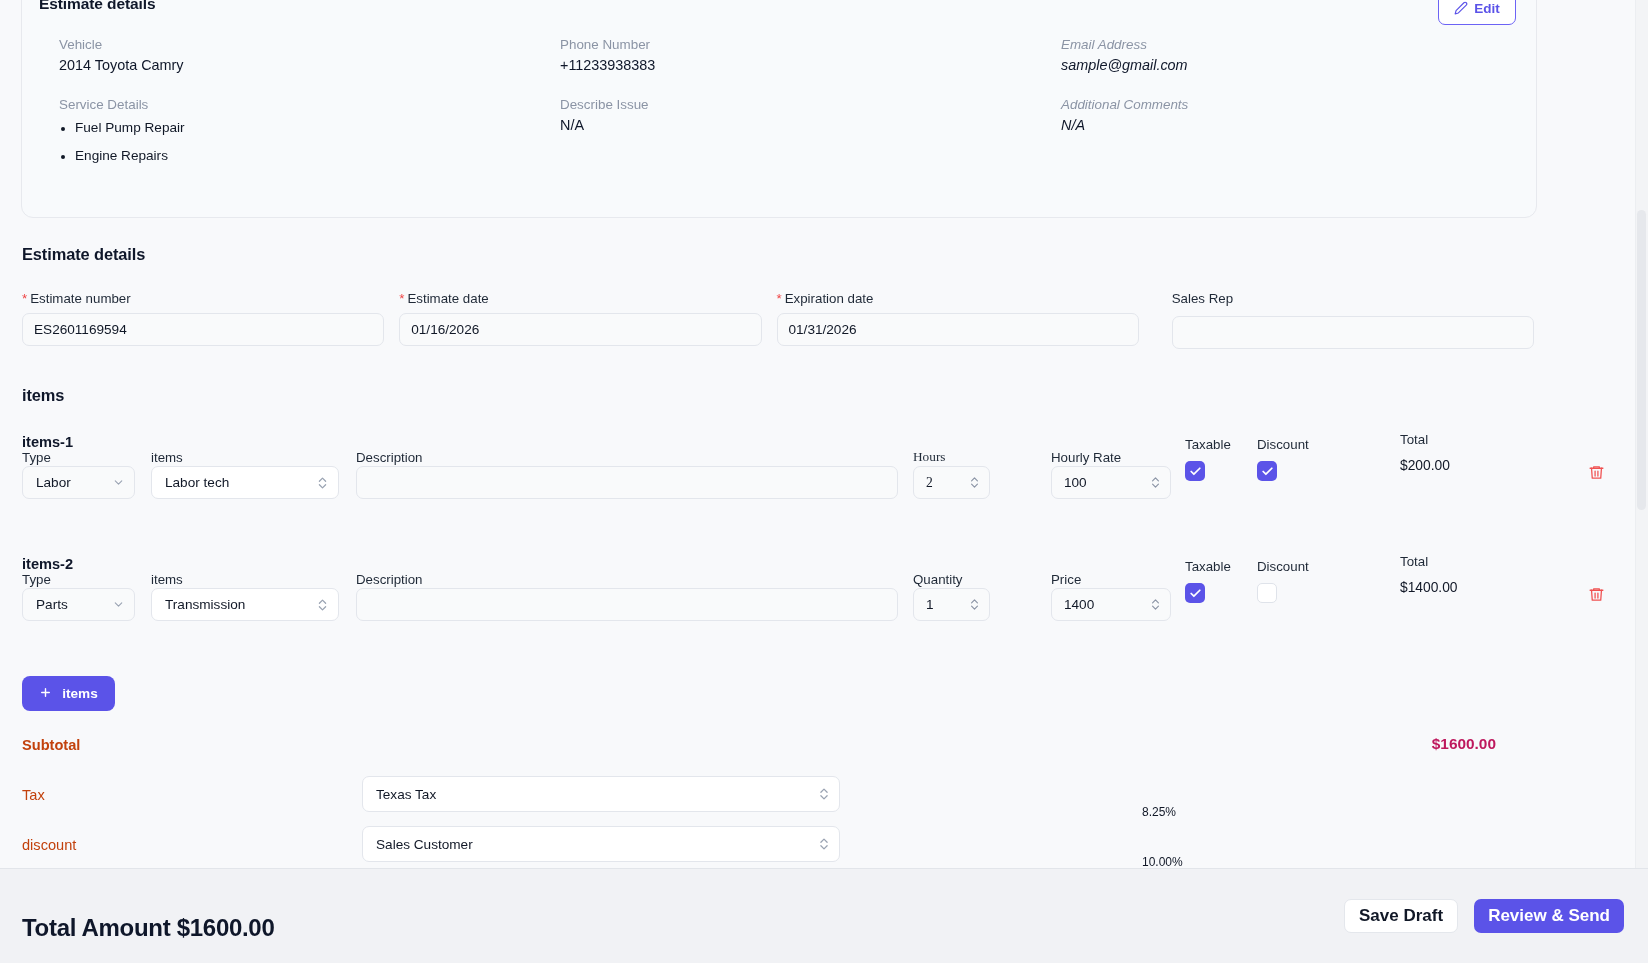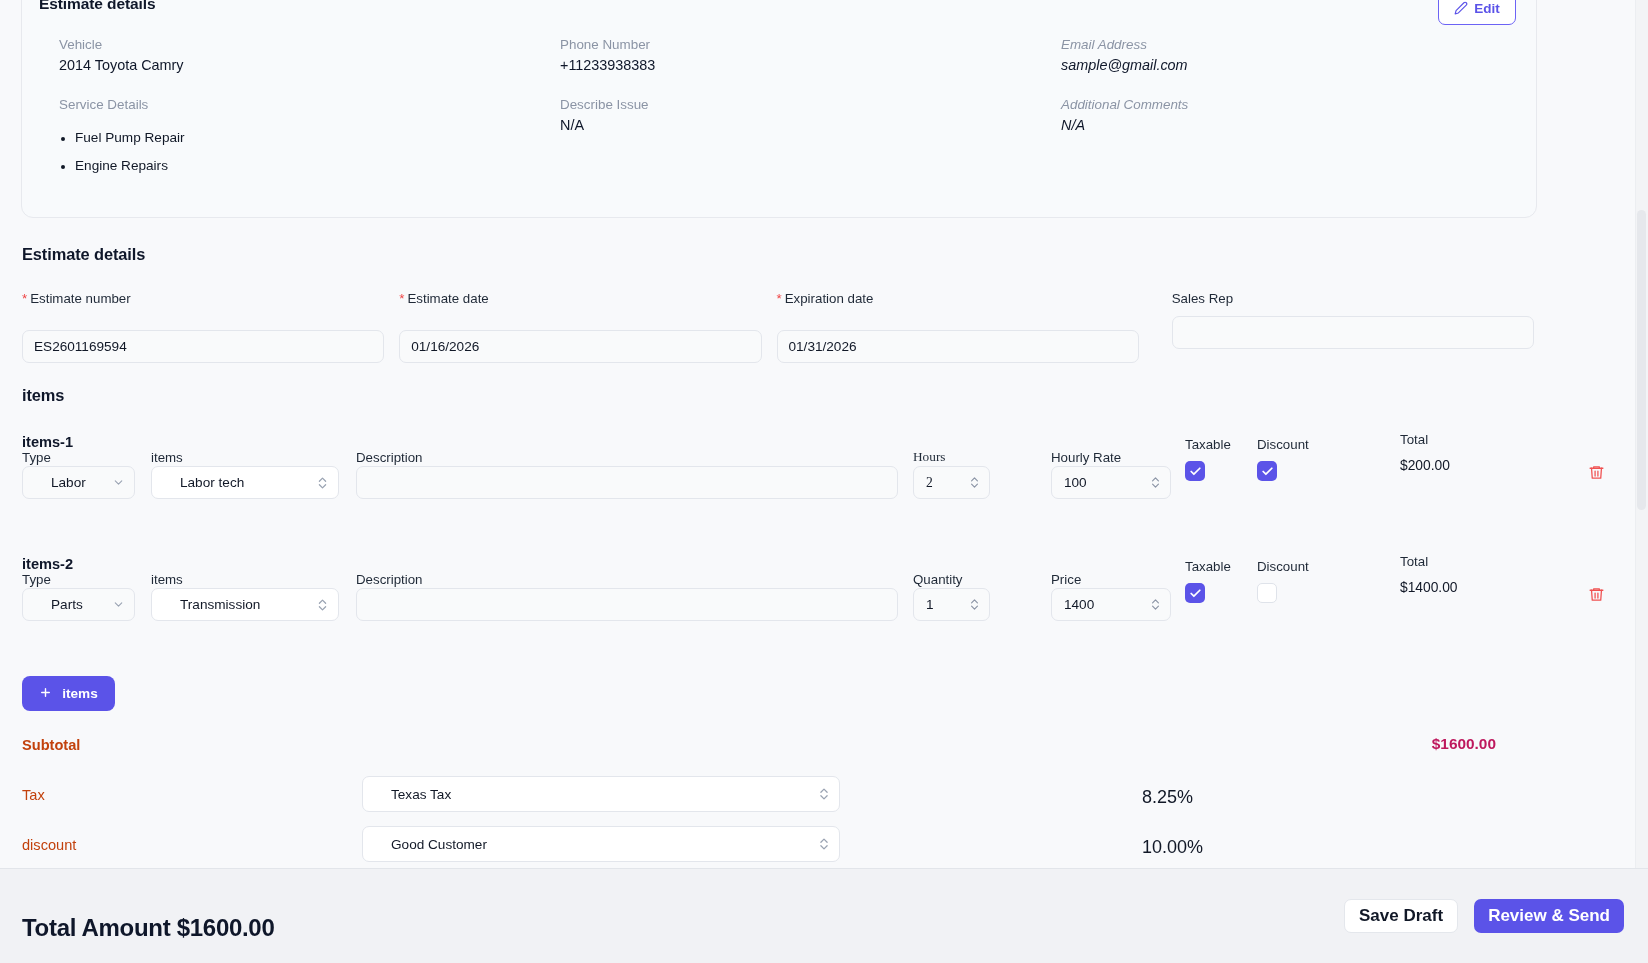--- a/index.html
+++ b/index.html
@@ -71,21 +71,21 @@
     font-size: 13.4px;
     color: #8b94a5;
     font-weight: 400;
     margin-bottom: 5px;
   }
   .sum-value {
     font-size: 14.4px;
     color: #0f172a;
     font-weight: 500;
   }
-  .svc-list { list-style: none; margin-top: 18px; }
+  .svc-list { list-style: none; margin-top: 8px; }
   .svc-list li {
     position: relative;
     font-size: 13.6px;
     color: #111827;
     padding-left: 16px;
     margin-bottom: 13px;
   }
   .svc-list li::before {
     content: "";
     position: absolute;
@@ -106,21 +106,21 @@
   }
   #estimate-details-heading { left: 22px; top: 245px; font-size: 16.4px; }
   #items-heading { left: 22px; top: 386px; font-size: 16.4px; }
   .row-heading { font-size: 14.6px; font-weight: 700; color: #0f172a; }
 
   
   .field-label {
     font-size: 13.3px;
     color: #1f2937;
     font-weight: 400;
-    margin-bottom: 24px;
+    margin-bottom: 7px;
     white-space: nowrap;
   }
   .req { color: #ef4444; margin-right: 3px; }
 
   .txt-input {
     width: 100%;
     height: 33px;
     border: 1px solid #e3e6ec;
     border-radius: 7px;
     background: #f9fafb;
@@ -152,21 +152,21 @@
   .fld { position: absolute; top: 0; }
   .fld .field-label { position: absolute; bottom: 34px; left: 0; margin: 0; }
 
   .select-box {
     height: 33px;
     border: 1px solid #e3e6ec;
     border-radius: 7px;
     background: #f9fafb;
     display: flex;
     align-items: center;
-    padding: 0 9px 0 28px;
+    padding: 0 9px 0 13px;
     font-size: 13.6px;
     color: #111827;
     cursor: pointer;
     justify-content: space-between;
   }
   .select-box.white { background: #ffffff; border-color: #e3e6ec; }
   .select-box .chev { color: #9aa3b2; display: flex; align-items: center; }
 
   .num-box {
     height: 33px;
@@ -219,21 +219,21 @@
     font-family: "Liberation Sans", sans-serif;
   }
 
   
   .totals { position: absolute; left: 22px; top: 735px; width: 1512px; }
   .tot-row { position: relative; height: 50px; }
   .tot-label { position: absolute; left: 0; top: 2px; font-size: 14.6px; color: #c2410c; }
   .tot-label.bold { font-weight: 700; }
   .tot-select { position: absolute; left: 340px; top: -9px; width: 478px; }
   .tot-select .select-box { height: 36px; background: #ffffff; font-size: 13.6px; }
-  .tot-pct { position: absolute; left: 1120px; top: 2px; font-size: 18px; color: #111827; }
+  .tot-pct { position: absolute; left: 1120px; top: 20px; font-size: 12px; color: #111827; }
   .tot-amt { position: absolute; right: 38px; top: 0px; font-size: 15.4px; font-weight: 700; color: #be185d; }
 
   
   #footer-bar {
     position: absolute;
     left: 0;
     bottom: 0;
     width: 1648px;
     height: 95px;
     background: #f1f2f5;
@@ -560,21 +560,21 @@
           </span>
         </div>
       </div>
       <div class="tot-pct">8.25%</div>
     </div>
 
     <div class="tot-row">
       <div class="tot-label">discount</div>
       <div class="tot-select">
         <div class="select-box white">
-          <span>Good Customer</span>
+          <span>Sales Customer</span>
           <span class="chev">
             <svg width="12" height="16" viewBox="0 0 12 18" fill="none" stroke="#9aa3b2" stroke-width="1.4" stroke-linecap="round" stroke-linejoin="round">
                 <path d="M2.5 7L6 3.5 9.5 7"></path>
                 <path d="M2.5 11L6 14.5 9.5 11"></path>
               </svg>
           </span>
         </div>
       </div>
       <div class="tot-pct">10.00%</div>
     </div>

